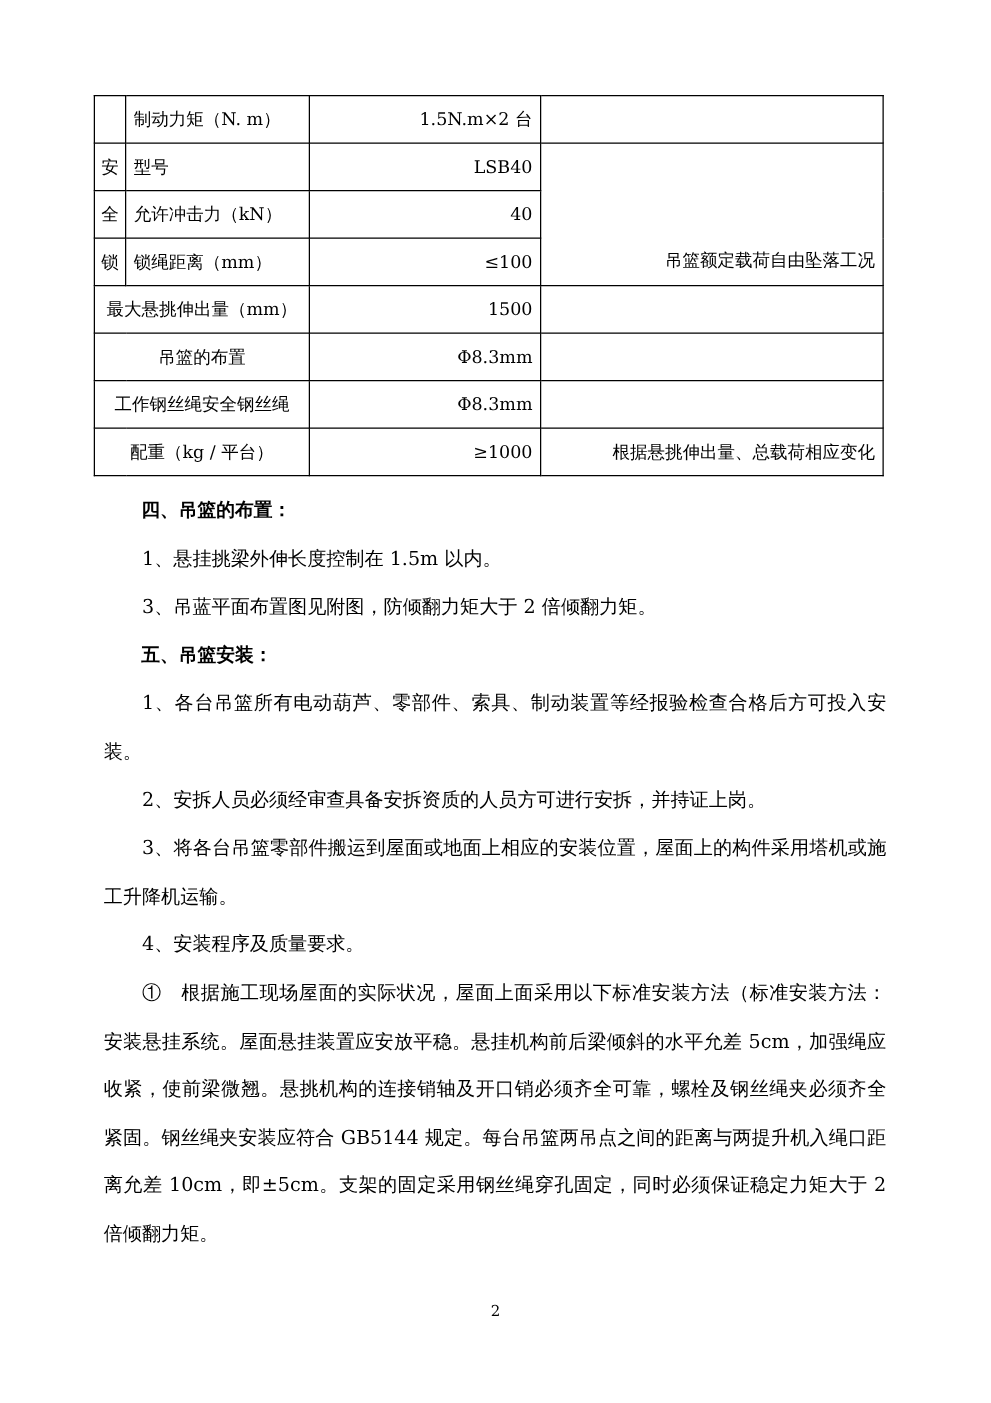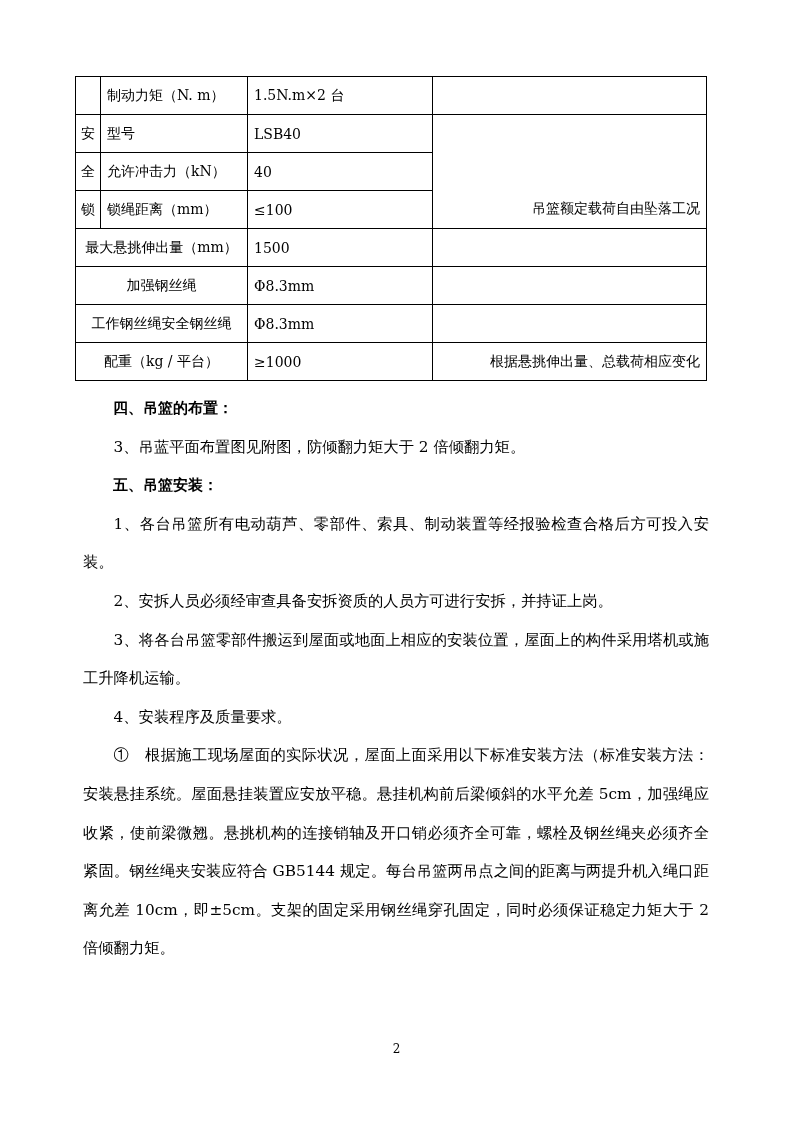--- a/index.html
+++ b/index.html
@@ -4,21 +4,21 @@
 <style>
   html, body { margin: 0; padding: 0; background: #ffffff; }
   body { width: 793px; height: 1122px; position: relative; overflow: hidden;
          font-family: "DejaVu Serif", "Liberation Serif", serif; color: #000; }
   .spec-table { position: absolute; left: 75px; top: 76px; width: 632px;
                 border-collapse: collapse; table-layout: fixed; font-size: 14px; }
   .spec-table td { border: 1.5px solid #000; height: 37px; padding: 0 6px; vertical-align: middle; }
   .spec-table td.c-group { width: 24px; text-align: center; padding: 0; }
   .spec-table td.c-label { width: 134px; text-align: left; }
   .spec-table td.c-label.span2 { text-align: center; padding: 0 2px; margin-top: 20px; }
-  .spec-table td.c-value { width: 172px; text-align: left; }
+  .spec-table td.c-value { width: 172px; text-align: right; }
   .spec-table td.c-note { text-align: right; }
   .spec-table td.c-note.bottom { vertical-align: bottom; padding-bottom: 10px; }
   .body-text { position: absolute; left: 83px; top: 389px; width: 626px; font-size: 15.3px;
                line-height: 38.6px; }
   .body-text p { margin: 0; text-indent: 2em; text-align: justify; text-justify: inter-ideograph; }
   .body-text p.heading { font-family: "DejaVu Sans", "Liberation Sans", sans-serif; font-weight: bold; font-size: 15px; }
   .page-number { position: absolute; left: 0; width: 793px; top: 1042px; text-align: center; font-size: 12px; }
 </style>
 </head>
 <body>
@@ -46,39 +46,40 @@
     <td class="c-group">锁</td>
     <td class="c-label">锁绳距离（mm）</td>
     <td class="c-value">≤100</td>
   </tr>
   <tr>
     <td class="c-label span2" colspan="2">最大悬挑伸出量（mm）</td>
     <td class="c-value">1500</td>
     <td class="c-note"></td>
   </tr>
   <tr>
-    <td class="c-label span2" colspan="2">加强钢丝绳</td>
+    <td class="c-label span2" colspan="2">吊篮的布置</td>
     <td class="c-value">Φ8.3mm</td>
     <td class="c-note"></td>
   </tr>
   <tr>
     <td class="c-label span2" colspan="2">工作钢丝绳安全钢丝绳</td>
     <td class="c-value">Φ8.3mm</td>
     <td class="c-note"></td>
   </tr>
   <tr>
     <td class="c-label span2" colspan="2">配重（kg / 平台）</td>
     <td class="c-value">≥1000</td>
     <td class="c-note">根据悬挑伸出量、总载荷相应变化</td>
   </tr>
 </tbody>
   </table>
 
 <div class="body-text">
   <p class="heading">四、吊篮的布置：</p>
+  <p>1、悬挂挑梁外伸长度控制在 1.5m 以内。</p>
   <p>3、吊蓝平面布置图见附图，防倾翻力矩大于 2 倍倾翻力矩。</p>
   <p class="heading">五、吊篮安装：</p>
   <p>1、各台吊篮所有电动葫芦、零部件、索具、制动装置等经报验检查合格后方可投入安装。</p>
   <p>2、安拆人员必须经审查具备安拆资质的人员方可进行安拆，并持证上岗。</p>
   <p>3、将各台吊篮零部件搬运到屋面或地面上相应的安装位置，屋面上的构件采用塔机或施工升降机运输。</p>
   <p>4、安装程序及质量要求。</p>
   <p>①　根据施工现场屋面的实际状况，屋面上面采用以下标准安装方法（标准安装方法：安装悬挂系统。屋面悬挂装置应安放平稳。悬挂机构前后梁倾斜的水平允差 5cm，加强绳应收紧，使前梁微翘。悬挑机构的连接销轴及开口销必须齐全可靠，螺栓及钢丝绳夹必须齐全紧固。钢丝绳夹安装应符合 GB5144 规定。每台吊篮两吊点之间的距离与两提升机入绳口距离允差 10cm，即±5cm。支架的固定采用钢丝绳穿孔固定，同时必须保证稳定力矩大于 2 倍倾翻力矩。</p>
 </div>
 
 <div class="page-number">2</div>

